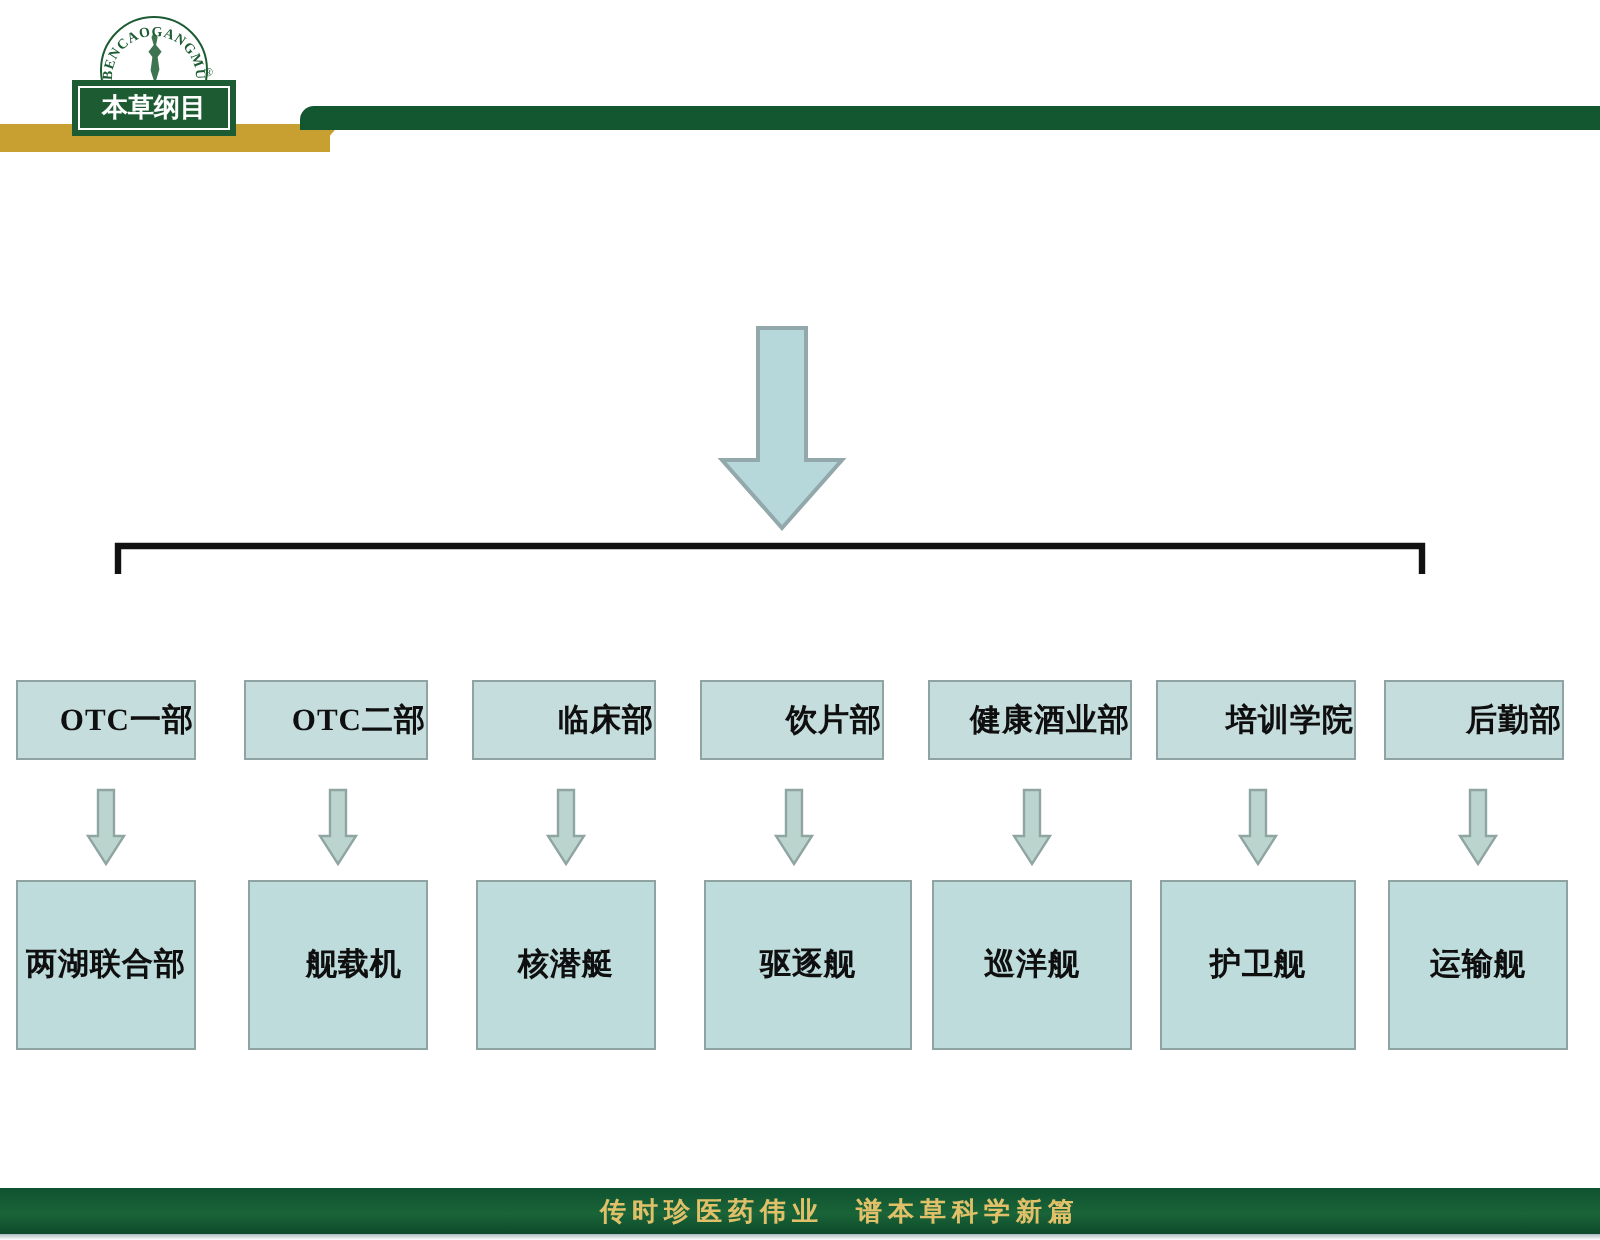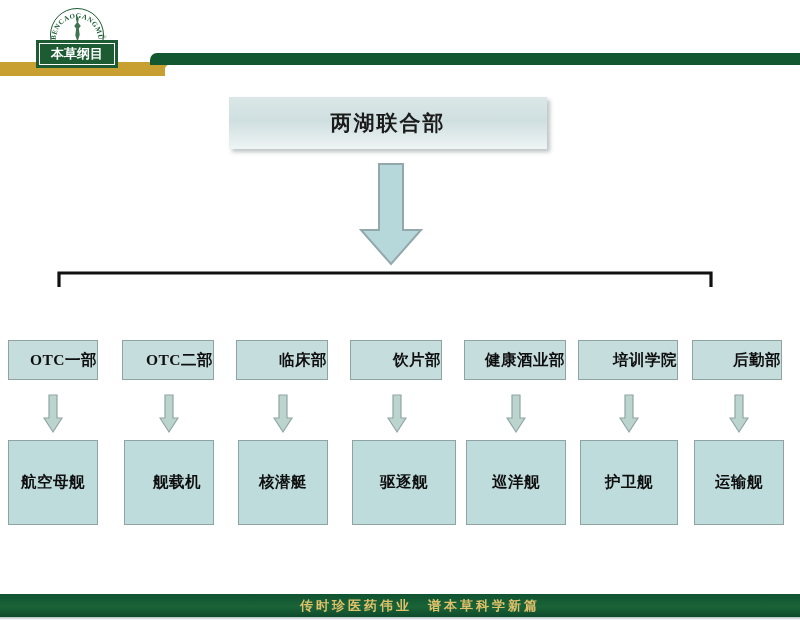--- a/index.html
+++ b/index.html
@@ -243,23 +243,20 @@
     <div id="logo-reg">®</div>
     <div id="logo-plaque">
       <div id="logo-plaque-inner">本草纲目</div>
     </div>
   </div>
 
 </div>
 
 <div id="diagram">
 
-  <div id="root-box">
-    <span id="root-box-label">两湖联合部</span>
-  </div>
 
   <svg id="big-arrow" viewBox="0 0 66 105">
     <polygon points="21,2 45,2 45,68 63,68 33,102 3,68 21,68" fill="#b6d8da" stroke="#93a8ab" stroke-width="2"></polygon>
   </svg>
 
   <svg id="bracket" viewBox="0 0 670 22">
     <path d="M 9,19 L 9,5 L 661,5 L 661,19" fill="none" stroke="#111111" stroke-width="3.2"></path>
   </svg>
 
   <div id="rows-host">
@@ -299,21 +296,21 @@
       <svg class="small-arrow" viewBox="0 0 20 40" style="left: 619px;">
         <polygon points="6,1 14,1 14,24 19,24 10,38 1,24 6,24" fill="#bcd4ce" stroke="#8fa5a2" stroke-width="1.2"></polygon>
       </svg>
       <div class="dept-box" style="left: 692px; top: 340px; width: 90px;">
         <span class="dept-label">后勤部</span>
       </div>
       <svg class="small-arrow" viewBox="0 0 20 40" style="left: 729px;">
         <polygon points="6,1 14,1 14,24 19,24 10,38 1,24 6,24" fill="#bcd4ce" stroke="#8fa5a2" stroke-width="1.2"></polygon>
       </svg>
       <div class="unit-box" style="left: 8px; top: 440px; width: 90px;">
-        <span class="unit-label">航空母舰</span>
+        <span class="unit-label">两湖联合部</span>
       </div>
       <div class="unit-box" style="left: 124px; top: 440px; width: 90px; padding-left: 16px;">
         <span class="unit-label">舰载机</span>
       </div>
       <div class="unit-box" style="left: 238px; top: 440px; width: 90px;">
         <span class="unit-label">核潜艇</span>
       </div>
       <div class="unit-box" style="left: 352px; top: 440px; width: 104px;">
         <span class="unit-label">驱逐舰</span>
       </div>

